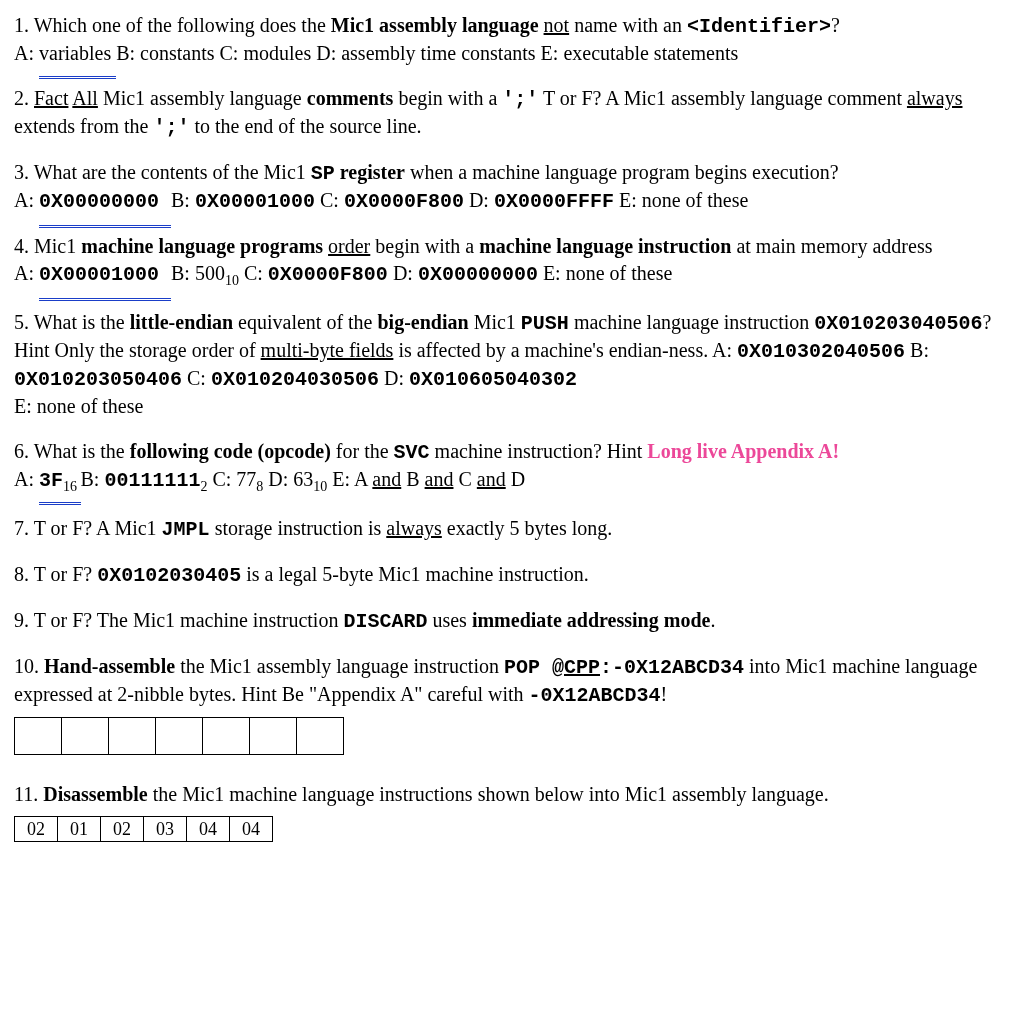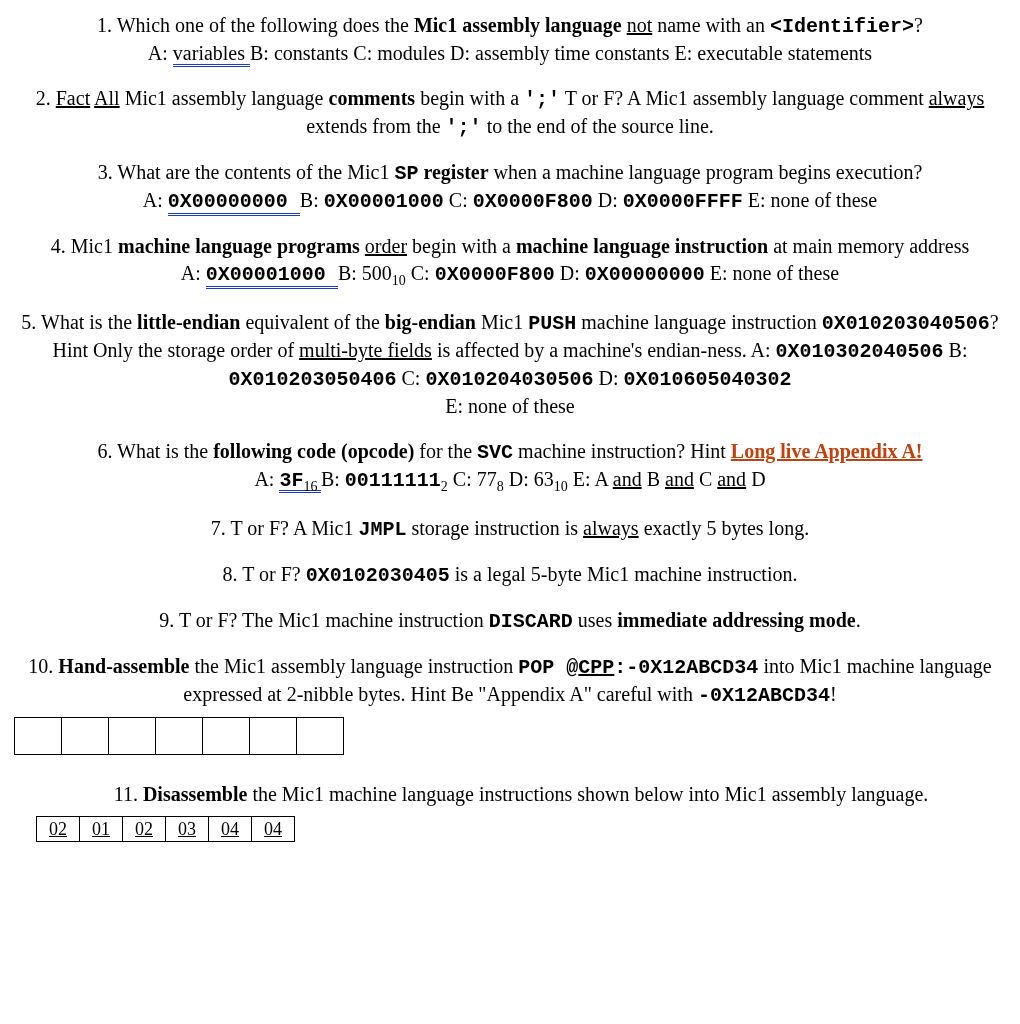--- a/index.html
+++ b/index.html
@@ -6,46 +6,45 @@
     font-family: "Times New Roman", Times, serif;
     font-size: 20px;
     color: #000;
     background: #fff;
     margin: 0;
     padding: 12px 14px;
     width: 1020px;
     box-sizing: border-box;
     line-height: 1.35;
   }
-  .q { margin-bottom: 18px; text-align: center; }
+  .q { margin-bottom: 18px; }
   .b { font-weight: bold; }
   .u { text-decoration: underline; }
-  .du { border-bottom: 3px double #1a3ec8; padding-bottom: 0; }
+  .du { border-bottom: 3px double #1a3ec8; padding-bottom: 12px; }
   .code { font-family: "Courier New", Courier, monospace; font-weight: bold; }
   .sub { font-size: 0.7em; vertical-align: sub; }
   .hint { }
-  .redb { color: #c2410c; font-weight: bold; text-decoration: underline; }
+  .redb { color: #ec4899; font-weight: bold; }
   .boxrow { display:flex; margin-top: 8px; margin-bottom: 26px; }
   .boxrow2 { display:flex; margin-top: 8px; }
   .box {
     border: 1px solid #000;
     width: 46px; height: 36px;
     margin-left: -1px;
     display:flex; align-items:center; justify-content:center;
     font-family: "Times New Roman", serif;
     font-size: 19px;
   }
   .box:first-child { margin-left: 0; }
   .box-sm {
     border: 1px solid #000;
     width: 42px; height: 24px;
     margin-left: -1px;
     display:flex; align-items:center; justify-content:center;
     font-size: 18px;
-    text-decoration: underline;
   }
   .box-sm:first-child { margin-left: 0; }
 </style>
 </head>
 <body>
 
 <div class="q">
   <span>1.</span><span> Which one of the following does the </span><span class="b">Mic1 assembly language</span><span> </span><span class="u">not</span><span> name with an </span><span class="code">&lt;Identifier&gt;</span><span>?</span><br>
   <span>A: </span><span class="du">variables </span><span> B: constants  C: modules  D: assembly time constants  E: executable statements</span>
 </div>
@@ -91,21 +90,21 @@
     <div class="box"></div>
     <div class="box"></div>
     <div class="box"></div>
     <div class="box"></div>
     <div class="box"></div>
     <div class="box"></div>
     <div class="box"></div>
   </div>
 </div>
 
-<div class="q" style="margin-bottom:8px;margin-left:22px;">
+<div class="q" style="margin-bottom:8px;">
   <span>11.</span><span> </span><span class="b">Disassemble</span><span> the Mic1 machine language instructions shown below into Mic1 assembly language.</span>
   <div class="boxrow2">
     <div class="box-sm">02</div>
     <div class="box-sm">01</div>
     <div class="box-sm">02</div>
     <div class="box-sm">03</div>
     <div class="box-sm">04</div>
     <div class="box-sm">04</div>
   </div>
 </div>

